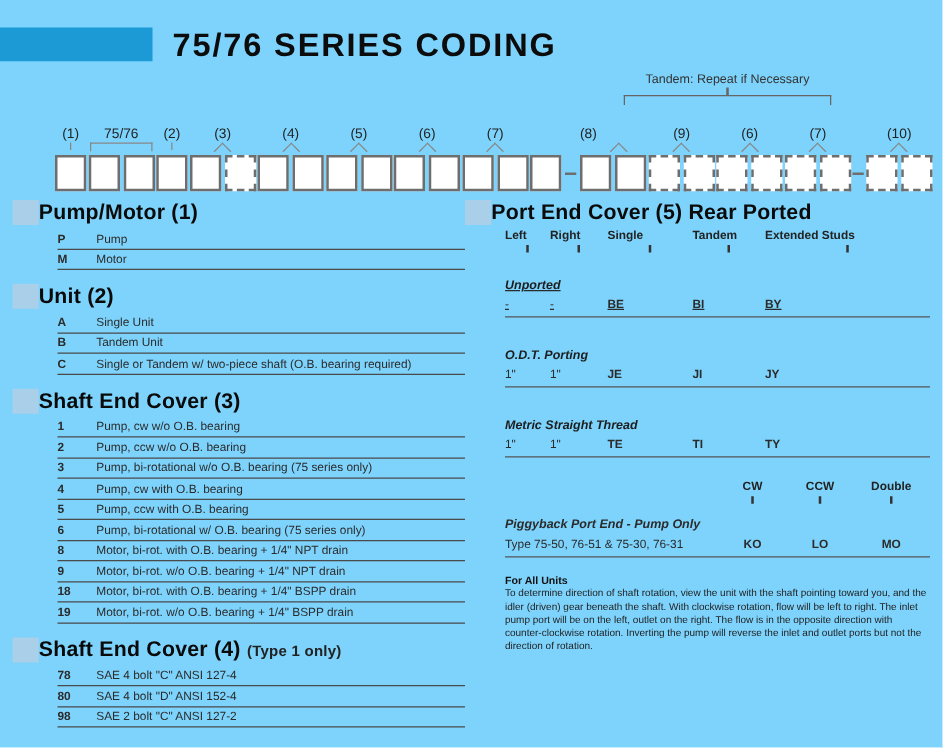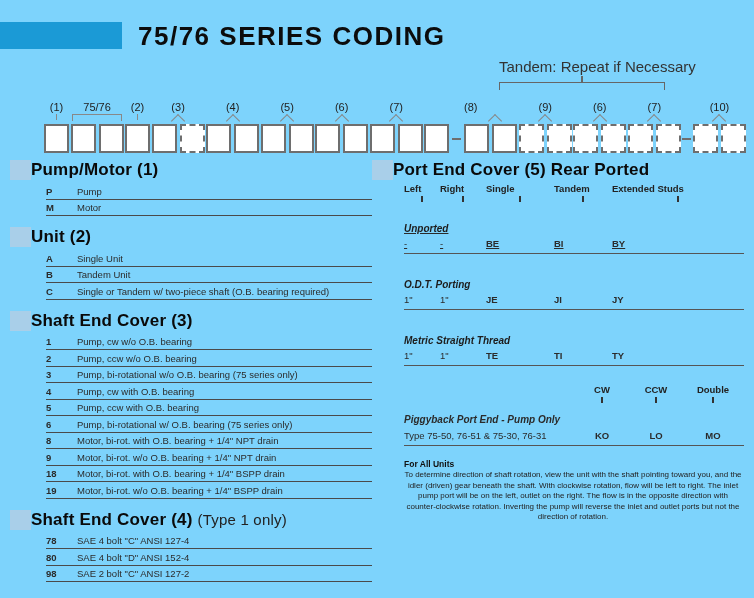--- a/index.html
+++ b/index.html
@@ -11,21 +11,21 @@
   
   .accent-bar { position:absolute; left:0; top:22px; width:122px; height:27px; background:#1b9ad6; }
   .title {
     position:absolute; left:138px; top:21px; margin:0;
     font-size:26px; font-weight:bold; letter-spacing:1.5px; color:#0c0c0c; white-space:nowrap;
   }
 
   
   .diagram { position:absolute; left:0; top:56px; width:754px; height:100px; }
   .tandem { position:absolute; left:499px; top:2px; width:166px; text-align:center; }
-  .tandem-text { font-size:15px; color:#333; white-space:nowrap; }
+  .tandem-text { font-size:10px; color:#333; white-space:nowrap; }
   .tandem-tick { width:1.5px; height:6px; background:#666; margin:1px auto 0; }
   .tandem-bracket { height:7px; border:1.5px solid #666; border-bottom:none; }
 
   .code-row {
     position:absolute; left:44px; right:8px; bottom:3px;
     display:flex; justify-content:space-between; align-items:flex-end;
   }
   .grp { display:flex; flex-direction:column; align-items:center; }
   .glabel { font-size:11px; color:#222; line-height:1.1; margin-bottom:1px; white-space:nowrap; }
   .mark { height:10px; width:100%; display:flex; justify-content:center; align-items:flex-start; box-sizing:border-box; }
@@ -37,21 +37,21 @@
   .boxes { display:flex; gap:3px; align-items:center; }
   .bx { width:25px; height:29px; border:2px solid #6e6e6e; box-sizing:border-box; background:#fff; }
   .bx.dash { border-style:dashed; }
   .hyph { width:9px; height:2px; background:#6e6e6e; }
   .hyph.mid { align-self:flex-end; margin-bottom:13px; }
 
   
   .sec-head { display:flex; align-items:center; margin:0 0 3px 0; }
   .bluesq { width:21px; height:20px; background:#a9cfe9; flex:0 0 auto; }
   .sec-title { font-size:17px; font-weight:bold; margin:0; color:#0a0a0a; letter-spacing:0.2px; white-space:nowrap; }
-  .sec-suffix { font-size:15px; font-weight:normal; margin-left:5px; color:#222; }
+  .sec-suffix { font-size:12px; font-weight:bold; margin-left:5px; color:#222; }
 
   
   .col-left { position:absolute; left:10px; top:160px; width:362px; }
   .sec + .sec { margin-top:11px; }
   .tbl { margin-left:36px; }
   .trow { display:flex; gap:9px; border-bottom:1.3px solid #4a4a4a; padding:2.5px 0 2px; font-size:9.5px; color:#2b2b2b; align-items:baseline; }
   .trow .code { width:22px; font-weight:bold; flex:0 0 auto; }
   .trow .desc { flex:1; }
 
   
@@ -70,21 +70,21 @@
   .sub.s3 { margin-top:25px; }
 
   .pg { margin-top:18px; }
   .grid4 { display:grid; grid-template-columns:170px 56px 52px 62px; }
   .grid4 > span { text-align:center; }
   .pg .rowlabel { text-align:left; font-weight:normal; }
   .pg-label { font-style:italic; font-weight:bold; font-size:10px; margin:9px 0 2px; }
 
   .note { margin-top:13px; }
   .note-title { font-size:8.5px; font-weight:bold; margin-bottom:1px; color:#111; }
-  .note-body { font-size:8px; line-height:1.32; margin:0; color:#222; width:338px;text-align:center; }
+  .note-body { font-size:8px; line-height:1.32; margin:0; color:#222; width:338px; }
 </style>
 </head>
 <body>
 
 <div class="page">
 
   <div class="accent-bar"></div>
   <h1 class="title">75/76 SERIES CODING</h1>
 
   <div class="diagram">

